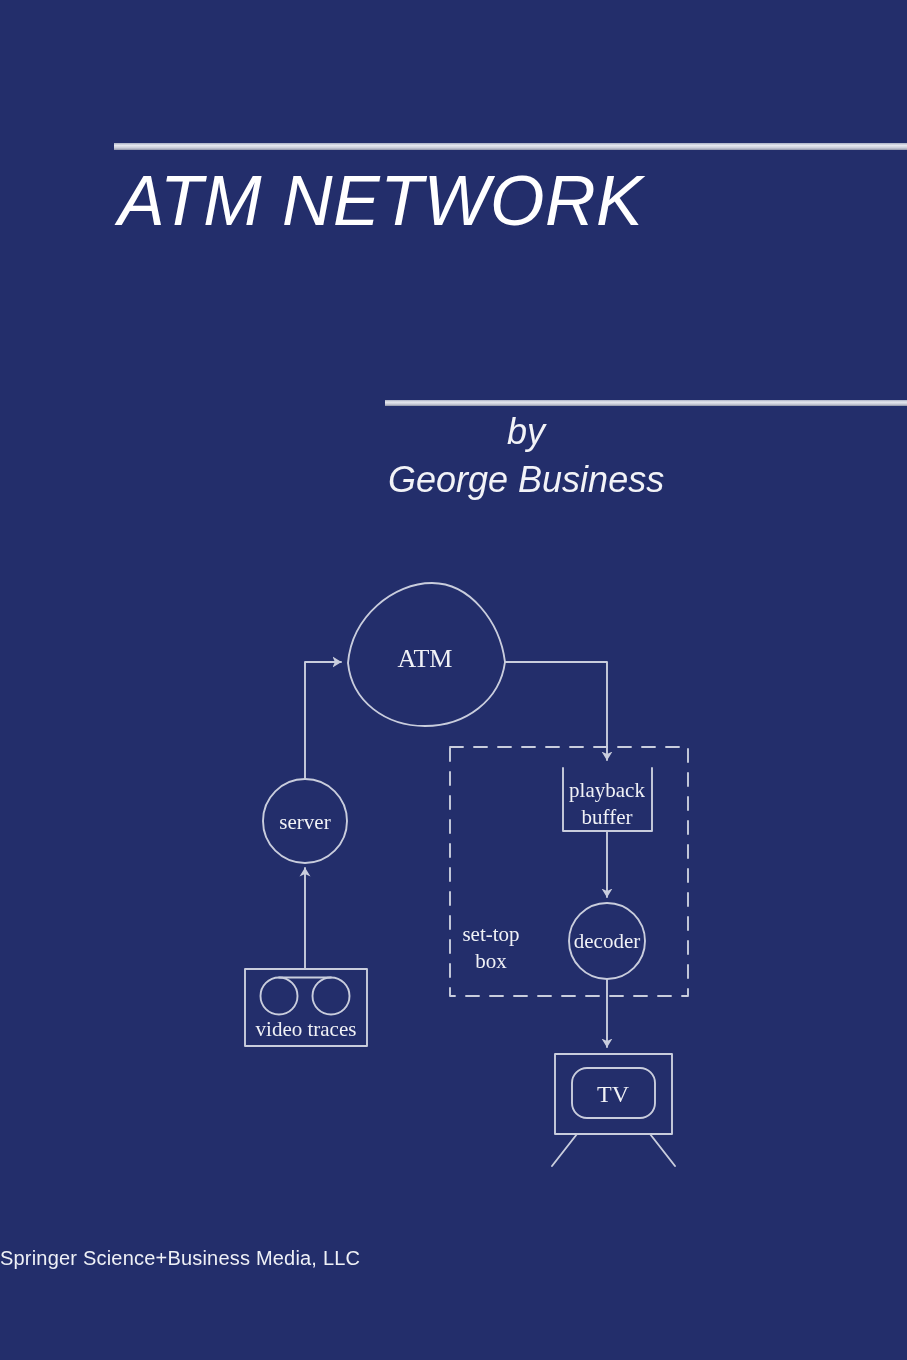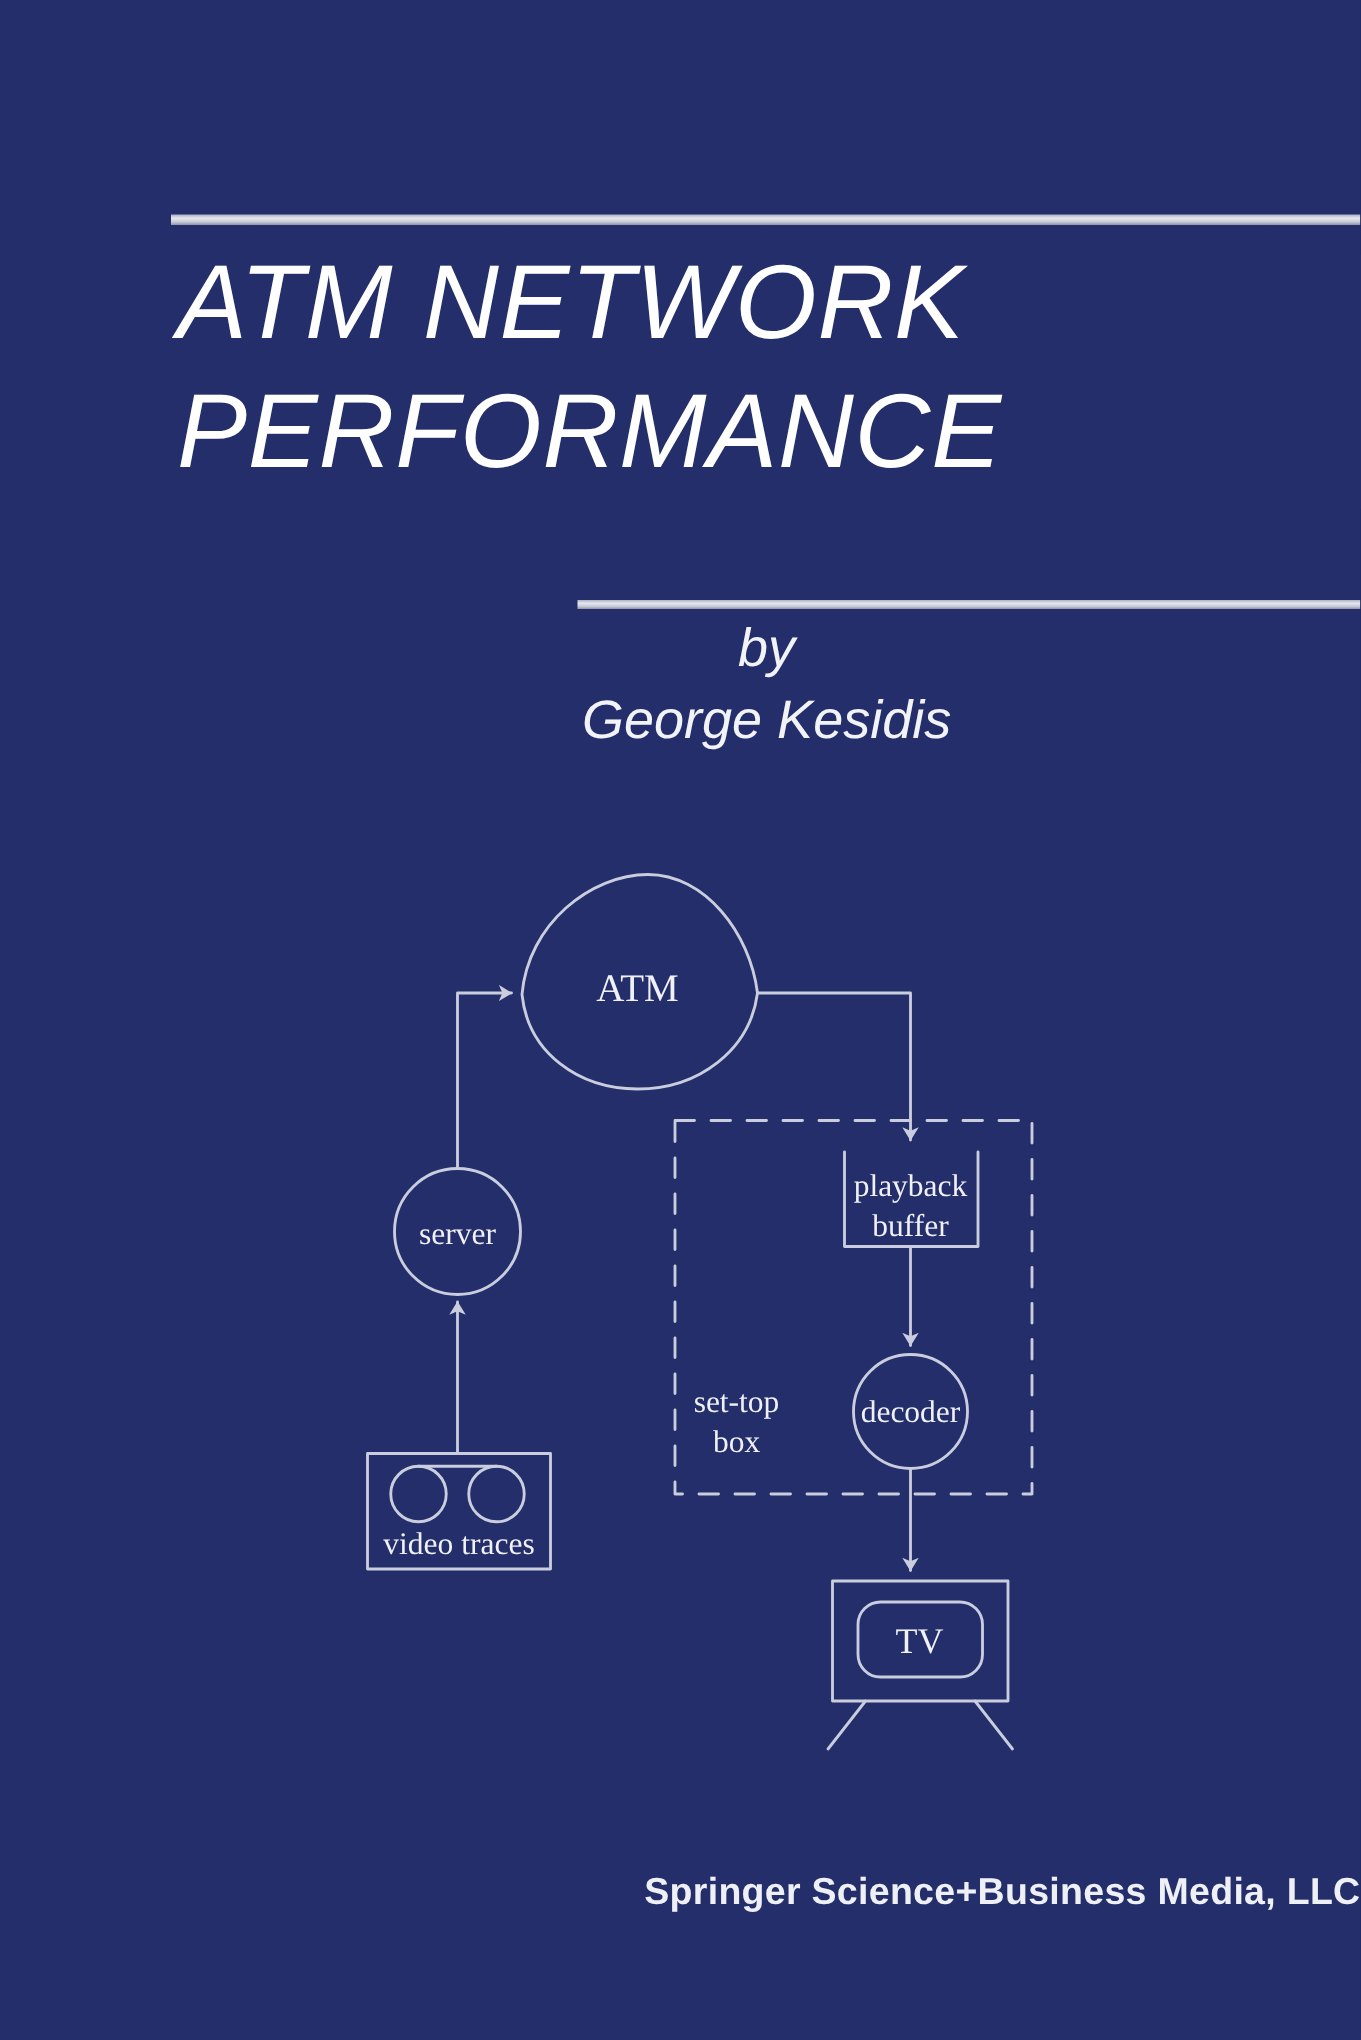--- a/index.html
+++ b/index.html
@@ -79,43 +79,42 @@
     font-family: "Liberation Serif", serif;
     fill: #f0f1f6;
   }
 
   
   #publisher {
     position: absolute;
     left: 0;
     right: 0;
     top: 1247px;
-    text-align: right;
-    font-size: 25px;
-    font-weight: 700;
+    text-align: left;
+    font-size: 20px;
+    font-weight: 400;
     color: #eef0f6;
     letter-spacing: 0.2px;
   }
 </style>
 </head>
 <body>
 
 <div id="cover">
 
   <div class="rule" id="rule-top"></div>
   <div class="rule" id="rule-mid"></div>
 
   <div id="title-block">
     <div class="title-line">ATM NETWORK</div>
-    <div class="title-line">PERFORMANCE</div>
   </div>
 
   <div id="byline-block">
     <div class="byline-by">by</div>
-    <div class="byline-author">George Kesidis</div>
+    <div class="byline-author">George Business</div>
   </div>
 
   <svg id="diagram" viewBox="0 0 907 1360">
     <defs>
       <marker id="arrowhead" markerWidth="10" markerHeight="12" refX="8.5" refY="6" orient="auto" markerUnits="userSpaceOnUse">
         <path d="M0,0.5 L9,6 L0,11.5 L2.4,6 Z" fill="#c9cddd"></path>
       </marker>
     </defs>
 
     <g stroke="#c9cddd" stroke-width="1.9" fill="none" stroke-linecap="round" stroke-linejoin="round">

